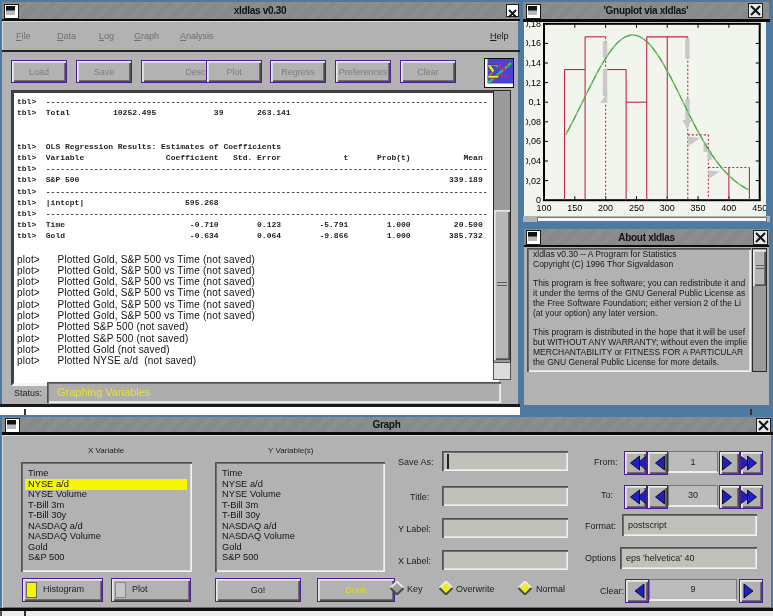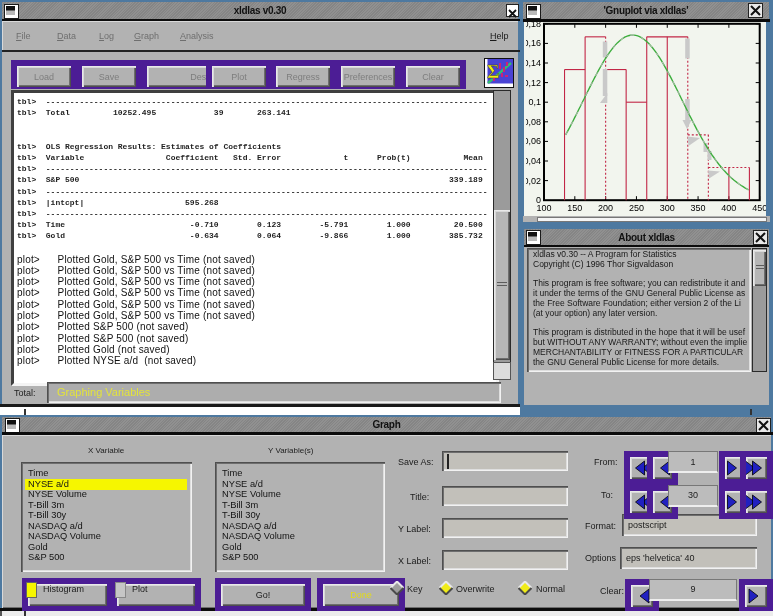--- a/index.html
+++ b/index.html
@@ -5,21 +5,21 @@
 html,body{margin:0;padding:0;}
 body{width:773px;height:616px;position:relative;overflow:hidden;background:#ffffff;
   font-family:"Liberation Sans", sans-serif;}
 .a{position:absolute;}
 .gray{background:#b2b2b2;}
 .tb{background:#8c8c8c;}
 .tbx{background-image:
   repeating-linear-gradient(135deg, rgba(0,0,0,0.05) 0 1px, rgba(255,255,255,0.04) 1px 2px);}
 .rb{box-shadow: inset 1px 1px 0 #e9e9e9, inset 2px 2px 0 #d8d8d8, inset -1px -1px 0 #4f4f4f, inset -2px -2px 0 #6e6e6e;}
 .sb{box-shadow: inset 1px 1px 0 #4f4f4f, inset 2px 2px 0 #6e6e6e, inset -1px -1px 0 #f2f2f2, inset -2px -2px 0 #dedede;}
-.blk{border:6px solid #4c1d95;}
+.blk{border:1px solid #4c1d95;}
 .btn{display:flex;align-items:center;justify-content:center;}
 .ttl{font-weight:bold;font-size:10px;color:#111;letter-spacing:-0.3px;}
 .lbl{font-size:9px;color:#1c1c1c;}
 .wicon{width:13px;height:13px;background:#fff;border:1px solid #1a1a1a;}
 .wicon .i1{position:absolute;left:1px;top:1px;width:9px;height:4px;background:#111;}
 .wicon .i2{position:absolute;left:1px;top:5px;width:9px;height:1px;background:#666;}
 .wicon .i3{position:absolute;left:1px;top:6px;width:9px;height:4px;background:#b9b9b9;}
 .xbtn{width:13px;height:13px;background:#e8e8e8;border:1px solid #222;}
 </style>
 </head>
@@ -96,21 +96,21 @@
 tbl&gt;  Gold                          -0.634        0.064        -9.866        1.000        385.732</pre>
 
   <div class="a" id="plotlines" style="left:17px;top:253.6px;font-size:10px;letter-spacing:0.18px;line-height:11.28px;color:#111;">plot&gt;&nbsp;&nbsp;&nbsp;&nbsp;&nbsp;&nbsp;Plotted Gold, S&amp;P 500 vs Time (not saved)<br>plot&gt;&nbsp;&nbsp;&nbsp;&nbsp;&nbsp;&nbsp;Plotted Gold, S&amp;P 500 vs Time (not saved)<br>plot&gt;&nbsp;&nbsp;&nbsp;&nbsp;&nbsp;&nbsp;Plotted Gold, S&amp;P 500 vs Time (not saved)<br>plot&gt;&nbsp;&nbsp;&nbsp;&nbsp;&nbsp;&nbsp;Plotted Gold, S&amp;P 500 vs Time (not saved)<br>plot&gt;&nbsp;&nbsp;&nbsp;&nbsp;&nbsp;&nbsp;Plotted Gold, S&amp;P 500 vs Time (not saved)<br>plot&gt;&nbsp;&nbsp;&nbsp;&nbsp;&nbsp;&nbsp;Plotted Gold, S&amp;P 500 vs Time (not saved)<br>plot&gt;&nbsp;&nbsp;&nbsp;&nbsp;&nbsp;&nbsp;Plotted S&amp;P 500 (not saved)<br>plot&gt;&nbsp;&nbsp;&nbsp;&nbsp;&nbsp;&nbsp;Plotted S&amp;P 500 (not saved)<br>plot&gt;&nbsp;&nbsp;&nbsp;&nbsp;&nbsp;&nbsp;Plotted Gold (not saved)<br>plot&gt;&nbsp;&nbsp;&nbsp;&nbsp;&nbsp;&nbsp;Plotted NYSE a/d&nbsp; (not saved)</div>
 
   <div class="a" style="left:493px;top:90px;width:18px;height:290px;background:#9b9b9b;border:1px solid #2a2a2a;box-sizing:border-box;"></div>
   <div class="a rb" style="left:494px;top:210px;width:16px;height:150px;background:#b6b6b6;"></div>
   <div class="a" style="left:497px;top:282px;width:10px;height:1px;background:#5c5c5c;"></div>
   <div class="a" style="left:497px;top:285px;width:10px;height:1px;background:#5c5c5c;"></div>
   <div class="a" style="left:493px;top:362px;width:18px;height:18px;background:#dcdcdc;border:1px solid #555;box-sizing:border-box;"></div>
 
-  <div class="a lbl" style="left:14px;top:388px;color:#222;">Total:</div>
+  <div class="a lbl" style="left:14px;top:388px;color:#222;">Status:</div>
   <div class="a sb" style="left:47px;top:382px;width:454px;height:21px;background:#adadad;"></div>
   <div class="a" style="left:57px;top:386px;font-size:11px;color:#e3e33c;">Graphing Variables</div>
 
   <div class="a" style="left:0px;top:404px;width:520px;height:3px;background:#1a1a1a;"></div>
 </div>
 
 <div class="a" id="gnuwin" style="overflow:hidden;left:520px;top:0;width:253px;height:222px;background:#4e79a0;">
   <div class="a tb tbx" style="left:3px;top:2px;width:246px;height:17px;"></div>
   <div class="a" style="left:6px;top:4px;">
       <div class="a wicon" style="position:relative;">

